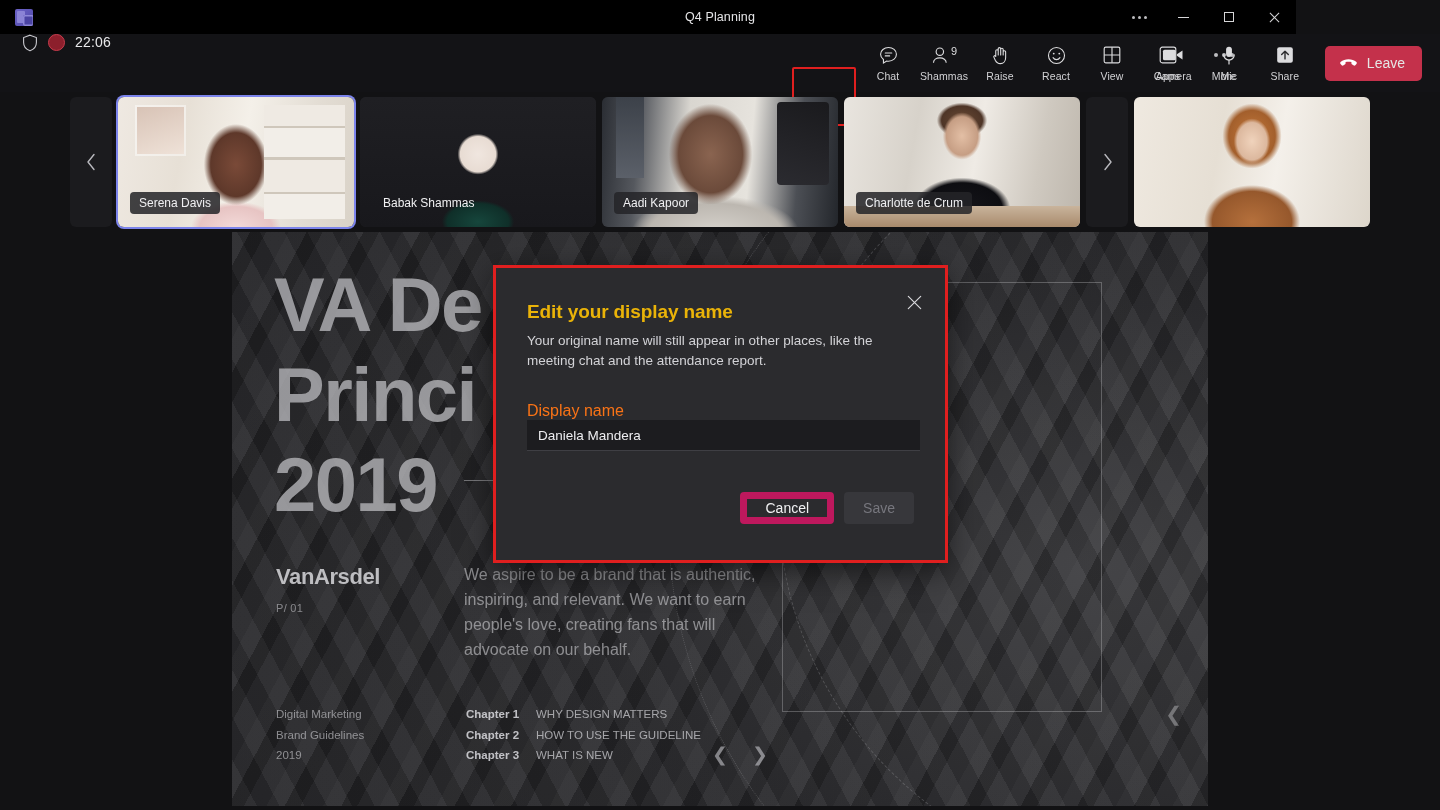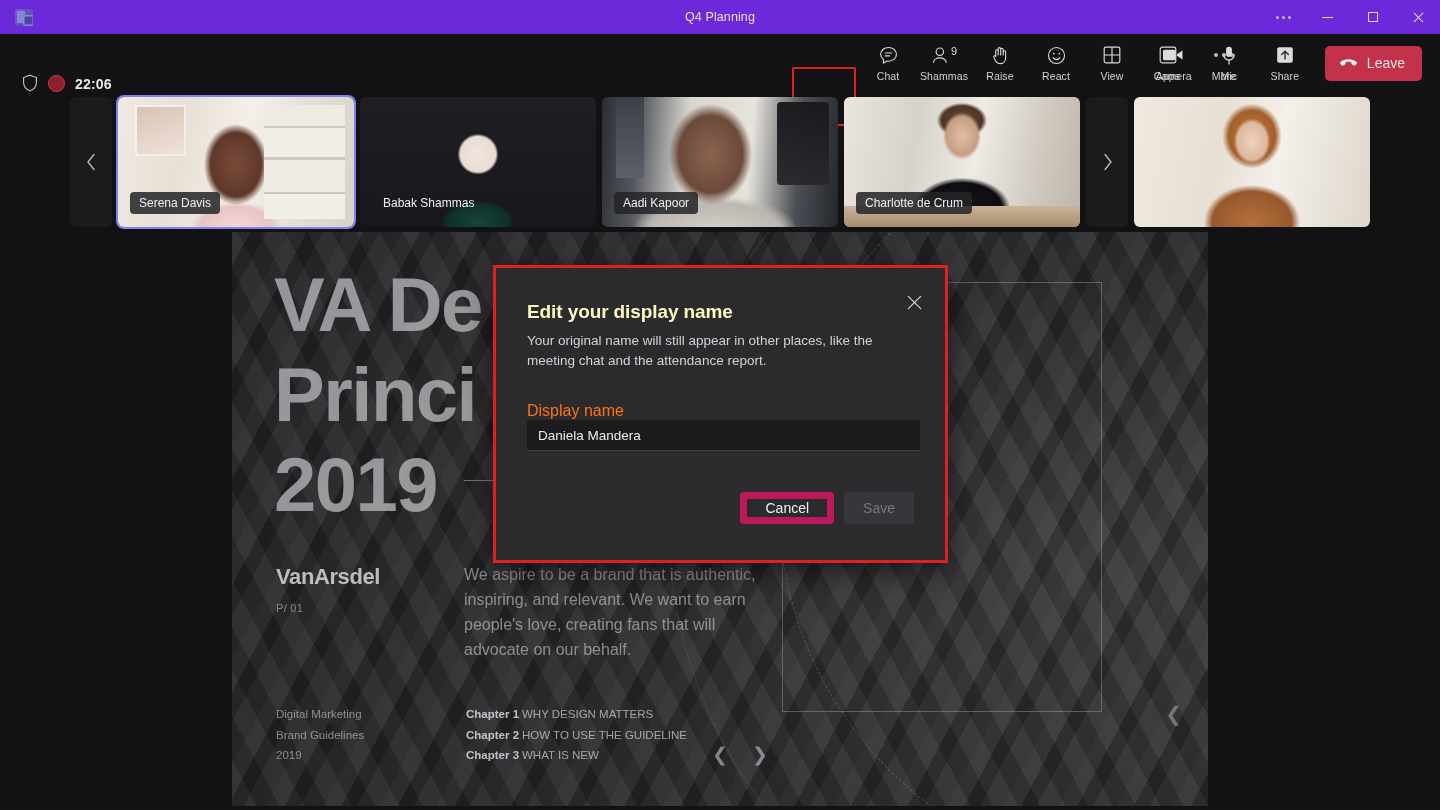--- a/index.html
+++ b/index.html
@@ -6,22 +6,22 @@
   html, body {
     width: 1440px; height: 810px;
     background: #0b0b0d;
     font-family: "Liberation Sans", sans-serif;
     overflow: hidden;
   }
   #app { position: relative; width: 1440px; height: 810px; background: #121214; }
 
   
   .titlebar {
-    position: absolute; top: 0; left: 0; width: 1440px; height: 34px;
-    background: #6d28d9;
+    position: absolute; top: 0; left: 0; width: 1296px; height: 34px;
+    background: #000000;
     display: flex; align-items: center;
   }
   .app-logo {
     position: absolute; left: 15px; top: 9px;
     width: 18px; height: 17px;
     background: linear-gradient(135deg,#6d64c8 0%,#5b53b5 60%,#4a4399 100%);
     border-radius: 2px;
     overflow: hidden;
   }
   .app-logo:after{
@@ -54,21 +54,21 @@
   .glyph-close:before { transform: rotate(45deg); }
   .glyph-close:after  { transform: rotate(-45deg); }
 
   
   .toolbar {
     position: absolute; top: 34px; left: 0; width: 1440px; height: 58px;
     background: #131316;
   }
   .meeting-left {
     position: absolute; left: 22px; top: 0; height: 58px;
-    display: flex; align-items: flex-end; gap: 10px; font-weight: bold;
+    display: flex; align-items: flex-start; gap: 10px;
   }
   .shield {
     width: 16px; height: 18px; position: relative;
   }
   .shield svg { display:block; }
   .rec-dot {
     width: 17px; height: 17px; border-radius: 50%;
     background: #8c1f2c; border: 1.5px solid #c93c4d;
   }
   .timer { font-size: 14px; color: #e8e8ea; letter-spacing: .2px; }
@@ -241,21 +241,21 @@
     font-size: 16px; line-height: 25px; color: rgba(206,206,210,.60);
   }
   .meta-col {
     position: absolute; left: 44px; top: 472px;
     font-size: 11.5px; line-height: 20.5px; color: rgba(200,200,205,.64);
   }
   .chapters {
     position: absolute; left: 234px; top: 472px;
     font-size: 11.5px; line-height: 20.5px; color: rgba(212,212,216,.72);
   }
-  .chapters .row { display: flex; }
+  .chapters .row { display: flex; gap: 14px; }
   .chapters .cnum { font-weight: 700; width: 56px; color: rgba(226,226,230,.82); }
   .slide-nav {
     position: absolute; bottom: 42px; left: 480px;
     display: flex; gap: 24px; color: rgba(214,214,218,.55);
   }
   .slide-nav span { cursor: pointer; font-size: 19px; line-height: 1; }
   .stage-right-chev {
     position: absolute; right: 26px; bottom: 80px;
     color: rgba(214,214,218,.40); font-size: 20px;
   }
@@ -268,21 +268,21 @@
     border: 3px solid #e01f1f;
     box-shadow: 0 8px 28px rgba(0,0,0,.55);
   }
   .modal-inner { position: absolute; inset: 0; padding: 33px 31px 0 31px; }
   .modal-close {
     position: absolute; right: 18px; top: 21px; width: 26px; height: 26px;
     display: flex; align-items: center; justify-content: center;
     color: #d8d8dc; cursor: pointer; border-radius: 3px;
   }
   .modal h2 {
-    font-size: 19px; font-weight: 700; color: #fef9c3; margin-bottom: 8px;
+    font-size: 19px; font-weight: 700; color: #eab308; margin-bottom: 8px;
     letter-spacing: -.1px;
   }
   .modal p {
     font-size: 13.5px; line-height: 20px; color: #d3d3d7; width: 365px;
   }
   .field-label {
     margin-top: 31px; font-size: 16px; color: #f97316; 
   }
   .name-input {
     width: 393px; height: 31px; background: #1c1c1f;

